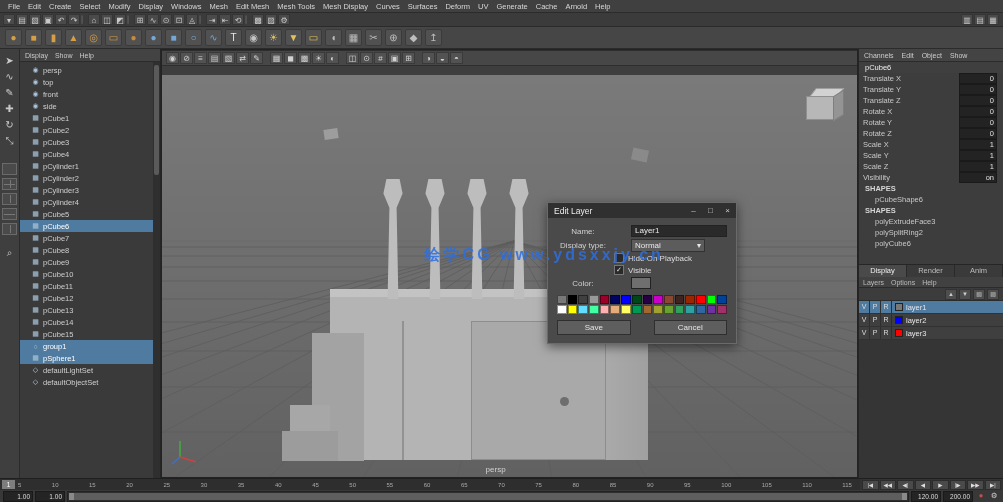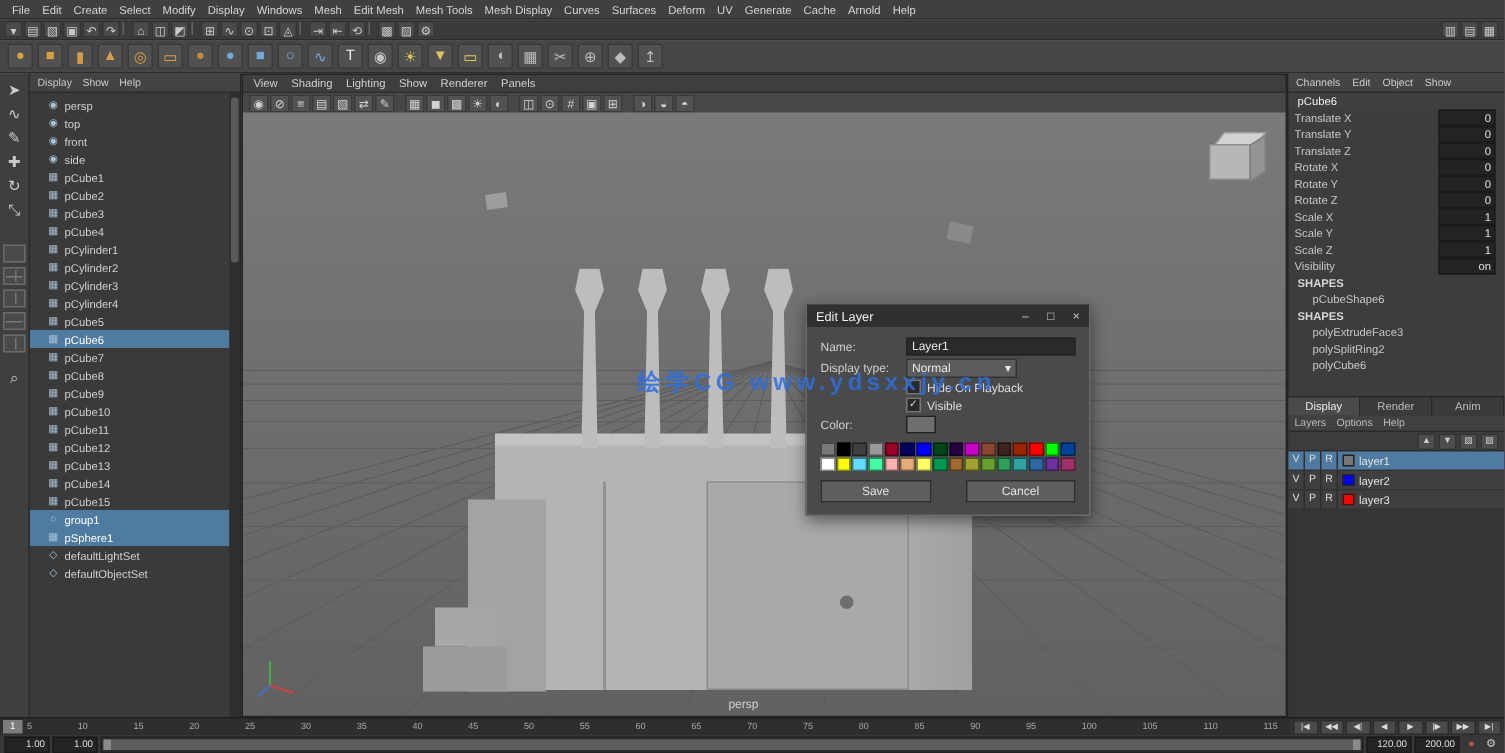--- a/index.html
+++ b/index.html
@@ -1,16 +1,16 @@
 <!DOCTYPE html>
 <html><head>
 <meta charset="utf-8">
 <style>
   html,body{margin:0;padding:0;background:#222;}
-  .app{position:relative;width:1003px;height:502px;background:#f9a8d4;overflow:hidden;
+  .app{position:relative;width:1003px;height:502px;background:#be185d;overflow:hidden;
        font-family:"Liberation Sans",sans-serif;color:#ddd;-webkit-font-smoothing:antialiased;}
   
   #menubar{position:absolute;left:0;top:0;width:100%;height:13px;background:#404040;
            border-bottom:1px solid #2b2b2b;display:flex;align-items:center;padding-left:4px;box-sizing:border-box;}
   .mi{font-size:7.5px;color:#d6d6d6;padding:0 4px;white-space:nowrap;}
   #statusline{position:absolute;left:0;top:13px;width:100%;height:14px;background:#3b3b3b;
               border-bottom:1px solid #2b2b2b;display:flex;align-items:center;padding:0 3px;box-sizing:border-box;}
   .sicon{width:12px;height:11px;font-size:8px;line-height:11px;text-align:center;color:#c9c9c9;
          background:#4a4a4a;border:1px solid #353535;margin-right:1px;box-sizing:border-box;}
   .ssep{width:7px;height:11px;color:#777;font-size:7px;line-height:11px;text-align:center;}
@@ -67,28 +67,28 @@
   
   .viewcube{position:absolute;right:12px;top:12px;width:42px;height:36px;z-index:3;}
   .vc-top{position:absolute;left:9px;top:1px;width:26px;height:9px;background:#d2d2d2;border:1px solid #9f9f9f;transform:skewX(-38deg);}
   .vc-front{position:absolute;left:3px;top:9px;width:26px;height:22px;background:#b7b7b7;border:1px solid #8f8f8f;}
   .vc-side{position:absolute;left:30px;top:6px;width:9px;height:23px;background:#949494;border:1px solid #7f7f7f;transform:skewY(-32deg);}
   .axes{position:absolute;left:8px;bottom:12px;z-index:3;}
   .persp-label{position:absolute;bottom:3px;left:48%;transform:translateX(-50%);font-size:8px;color:#d2d2d2;z-index:3;}
   .watermark{position:absolute;left:55%;top:170px;transform:translateX(-50%);font-size:16px;font-weight:bold;
              letter-spacing:3px;color:rgba(45,110,225,0.85);white-space:nowrap;z-index:6;}
   
-  .dialog{position:absolute;left:375px;top:127px;width:188px;background:#4a4a4a;border:1px solid #6a6a6a;
+  .dialog{position:absolute;left:385px;top:127px;width:188px;background:#4a4a4a;border:1px solid #6a6a6a;
           box-shadow:0 3px 10px rgba(0,0,0,.5);font-size:8px;z-index:5;}
   .dtitle{height:15px;background:#303030;display:flex;align-items:center;padding-left:6px;color:#eee;font-size:8.5px;}
   .dwinbtns{margin-left:auto;display:flex;}
   .dwbtn{width:17px;text-align:center;color:#ccc;font-size:8px;line-height:15px;}
   .dbody{padding:6px 9px 8px;}
   .drow{display:flex;align-items:center;height:14px;}
-  .dlabel{width:52px;text-align:left;padding-right:5px;color:#cfcfcf;}
+  .dlabel{width:52px;text-align:center;padding-right:22px;color:#cfcfcf;}
   .dinput{flex:1;background:#2a2a2a;height:10px;line-height:10px;padding:0 3px;color:#e8e8e8;border:1px solid #222;}
   .dselect{width:66px;background:#5c5c5c;height:11px;line-height:11px;padding:0 3px;border:1px solid #333;
            display:flex;justify-content:space-between;color:#e8e8e8;}
   .dcheckrow{padding-left:57px;display:flex;gap:4px;height:12px;align-items:center;}
   .dcheck{width:8px;height:8px;background:#2a2a2a;border:1px solid #777;line-height:8px;text-align:center;font-size:7px;color:#ddd;box-sizing:content-box;}
   .dswatch{width:18px;height:10px;background:#6f6f6f;border:1px solid #222;}
   #dialog-palette{display:grid;grid-template-columns:repeat(16,1fr);gap:1px;margin:5px 0 2px 0;}
   .pswatch{height:9px;border:1px solid rgba(0,0,0,.45);box-sizing:border-box;}
   .dbtns{display:flex;gap:23px;margin-top:6px;}
   .dbtn{flex:1;height:13px;background:#5e5e5e;border:1px solid #2f2f2f;text-align:center;line-height:13px;color:#e4e4e4;}
@@ -355,28 +355,20 @@
           <span class="oicon">◇</span>
           <span>defaultObjectSet</span>
         </div>
       </div>
     <div class="oscroll">
         <div class="othumb"></div>
       </div>
   </div>
 
   <div id="viewport">
-    <div id="viewport-menubar">
-        <span>View</span>
-        <span>Shading</span>
-        <span>Lighting</span>
-        <span>Show</span>
-        <span>Renderer</span>
-        <span>Panels</span>
-      </div>
     <div id="viewport-toolbar">
         <span class="vicon">◉</span>
         <span class="vicon">⊘</span>
         <span class="vicon">≡</span>
         <span class="vicon">▤</span>
         <span class="vicon">▧</span>
         <span class="vicon">⇄</span>
         <span class="vicon">✎</span>
         <span class="vsep"></span>
         <span class="vicon">▦</span>

